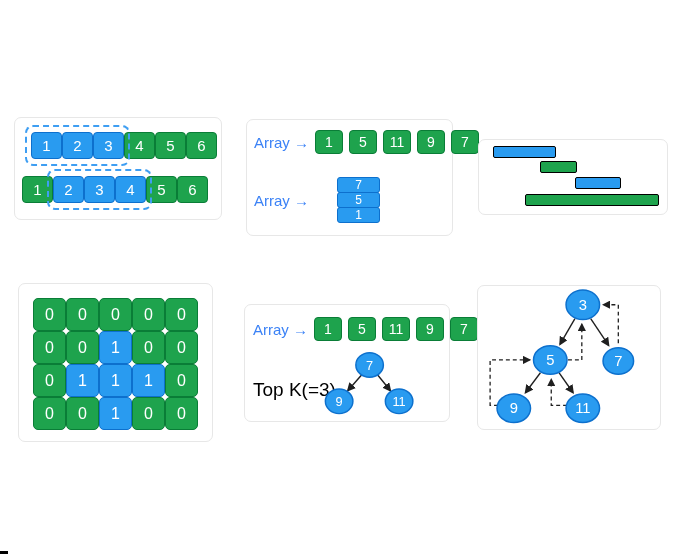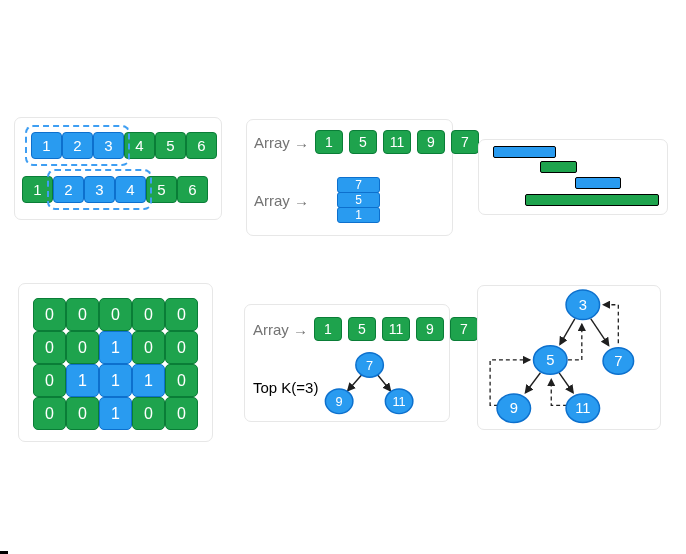--- a/index.html
+++ b/index.html
@@ -35,21 +35,21 @@
     position: absolute; top: -7px; height: 41px; width: 105px;
     border: 2px dashed var(--dash_border); border-radius: 8px;
   }
   .sw-row.r0 .sw-window { left: -6px; }
   .sw-row.r1 .sw-window { left: 25px; }
 
   
   #p2 { left: 246px; top: 119px; width: 207px; height: 117px; }
   .arr-row { position: absolute; display: flex; align-items: center; gap: 6px; }
   #p2 .arr-row { left: 7px; top: 10px; }
-  .label { font-size: 15px; color: #737373; white-space: nowrap; }
+  .label { font-size: 15px; color: #3b82f6; white-space: nowrap; }
   .arr-cell { width: 28px; height: 24px; font-size: 14px; }
   .stack-row { position: absolute; left: 7px; top: 57px; display: flex; align-items: center; gap: 28px; }
   .stack-col { display: flex; flex-direction: column; }
   .stack-cell { width: 43px; height: 16px; font-size: 12px; border-radius: 3px; }
   .stack-cell + .stack-cell { margin-top: -1px; }
 
   
   #p3 { left: 478px; top: 139px; width: 190px; height: 76px; }
   .bar { position: absolute; border: 1px solid; border-radius: 2px; }
   .bar.b0 { left: 14px; top: 6px;  width: 63px;  height: 12px; }
@@ -59,21 +59,21 @@
 
   
   #p4 { left: 18px; top: 283px; width: 195px; height: 159px; }
   .matrix { position: absolute; left: 14px; top: 14px; display: grid;
             grid-template-columns: repeat(5, 33px); grid-auto-rows: 33px; }
   .mx-cell { width: 33px; height: 33px; font-size: 16px; border-radius: 5px; }
 
   
   #p5 { left: 244px; top: 304px; width: 206px; height: 118px; }
   #p5 .arr-row { left: 8px; top: 12px; }
-  .topk { position: absolute; left: 8px; top: 74px; font-size: 15px; color: #000; }
+  .topk { position: absolute; left: 8px; top: 74px; font-size: 19px; color: #000; }
 
   
   #p6 { left: 477px; top: 285px; width: 184px; height: 145px; }
 
   svg.overlay { position: absolute; left: 0; top: 0; width: 100%; height: 100%; display: block; }
   .node  { fill: var(--blue_fill); stroke: var(--blue_border); stroke-width: 1.5px; }
   .nlabel { fill: #fff; font-family: "Liberation Sans", sans-serif; text-anchor: middle; font-weight: 500; }
   .edge  { stroke: var(--arrow); stroke-width: 1.4px; fill: none; }
   .edge.dashed { stroke-dasharray: 4 3; stroke-width: 1.3px; }
 

